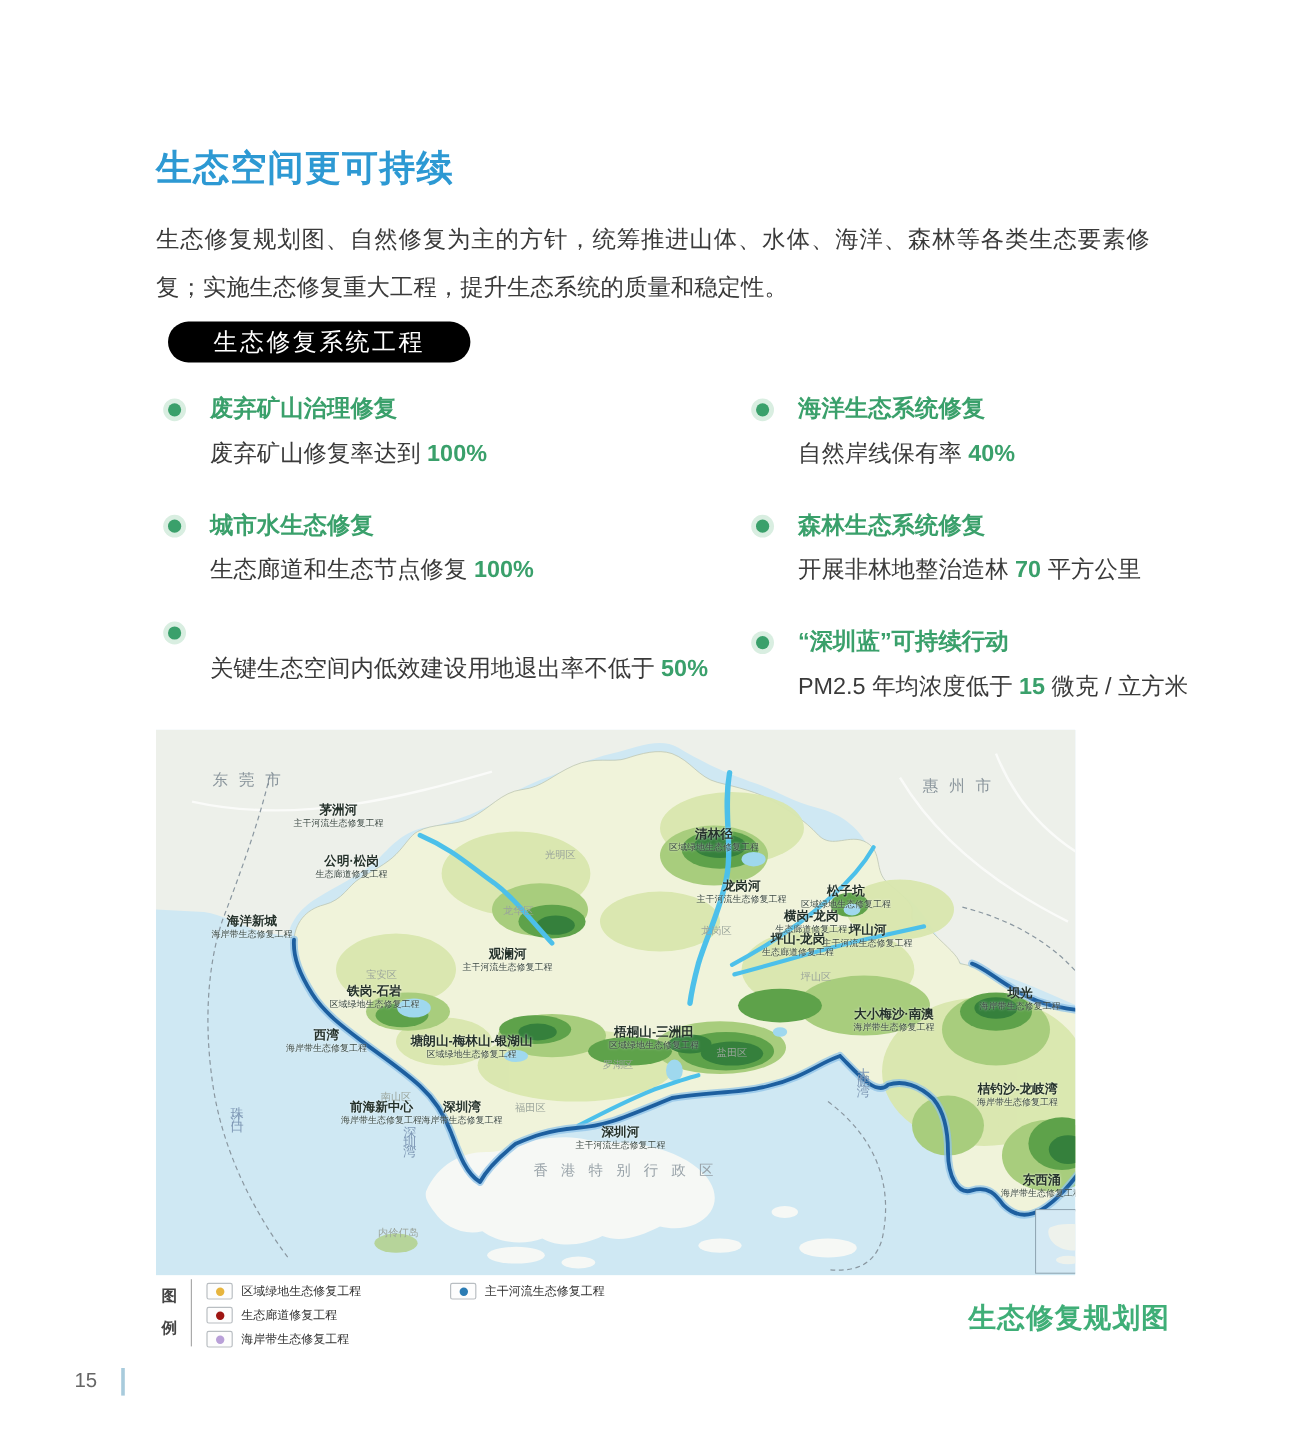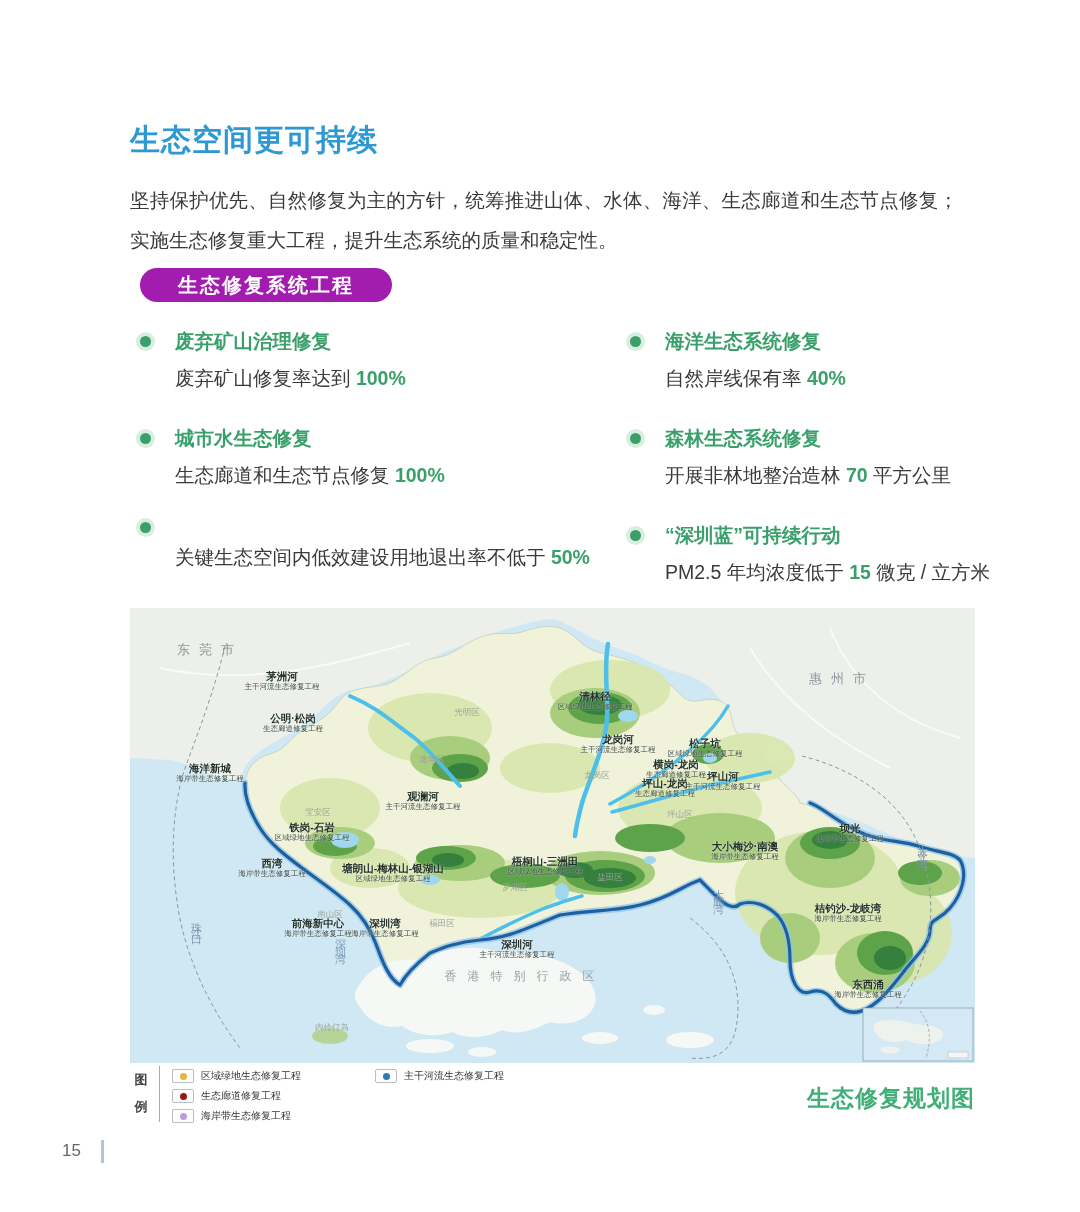--- a/index.html
+++ b/index.html
@@ -2,33 +2,33 @@
 <html><head>
 <meta charset="utf-8">
 <style>
   html,body{margin:0;padding:0;background:#fff;}
   .page{position:relative;width:1080px;height:1212px;background:#ffffff;overflow:hidden;
         font-family:"Liberation Sans","DejaVu Sans",sans-serif;}
   
   .page-title{position:absolute;left:130px;top:100px;font-size:30px;font-weight:700;color:#2d99d3;letter-spacing:1px;}
   .intro{position:absolute;left:130px;top:160px;width:828px;font-size:19.5px;color:#3a3a3a;line-height:40px;text-align:justify;}
   
-  .badge{position:absolute;left:140px;top:268px;width:252px;height:34px;border-radius:17px;background:#a21caf;
-         color:#fff;font-size:20px;font-weight:700;display:flex;align-items:center;justify-content:center;letter-spacing:2px;}
+  .badge{position:absolute;left:140px;top:268px;width:252px;height:34px;border-radius:17px;background:#000000;
+         color:#fff;font-size:20px;font-weight:400;display:flex;align-items:center;justify-content:center;letter-spacing:2px;}
   
   .bullets-left{position:absolute;left:140px;top:328px;width:470px;}
   .bullets-right{position:absolute;left:630px;top:328px;width:360px;}
   .bullet-item{margin-bottom:34px;}
   .bullet-head{display:flex;align-items:center;}
   .bullet-dot{width:11px;height:11px;border-radius:50%;background:#3aa06b;box-shadow:0 0 0 4px #d9eee1;margin-right:24px;flex:0 0 11px;}
   .bullet-title{font-size:19.5px;font-weight:700;color:#3aa06b;line-height:26px;}
   .bullet-desc{margin-top:11px;padding-left:35px;font-size:19.5px;color:#3a3a3a;line-height:26px;white-space:nowrap;}
   .bullet-desc .val{color:#3aa06b;font-weight:700;}
   
-  .map-wrap{position:absolute;left:130px;top:608px;width:845px;height:455px;overflow:hidden;}
+  .map-wrap{position:absolute;left:130px;top:608px;width:766px;height:455px;overflow:hidden;}
   .map-wrap svg{position:absolute;left:0;top:0;}
   .proj-label{position:absolute;transform:translate(-50%,-50%);text-align:center;white-space:nowrap;z-index:5;}
   .pl-name{font-size:10.5px;font-weight:700;color:#24312a;line-height:12px;text-shadow:0 0 2px rgba(255,255,255,.8);}
   .pl-sub{font-size:7.5px;color:#3d4a44;line-height:9px;text-shadow:0 0 2px rgba(255,255,255,.8);}
   .city-label{position:absolute;transform:translate(-50%,-50%);font-size:13px;color:#8a959c;letter-spacing:9px;white-space:nowrap;z-index:4;}
   .hk-label{font-size:12px;letter-spacing:11px;color:#98a2a8;}
   .sea-label{position:absolute;transform:translate(-50%,0);writing-mode:vertical-rl;font-size:11px;color:#7f98b5;letter-spacing:7px;z-index:4;}
   .dist-label{position:absolute;transform:translate(-50%,-50%);font-size:8.5px;color:#9aa49b;white-space:nowrap;z-index:4;}
   
   .legend{position:absolute;left:133px;top:1066px;display:flex;align-items:flex-start;}
@@ -43,21 +43,21 @@
   
   .page-num{position:absolute;left:62px;top:1141px;font-size:17px;color:#666;}
   .page-bar{position:absolute;left:101px;top:1140px;width:3px;height:23px;background:#a8cbdc;}
 </style>
 </head>
 <body>
 
 <div class="page">
 
   <h1 class="page-title">生态空间更可持续</h1>
-  <p class="intro">坚持保护优先、自然修复为主的方针，统筹推进山体、水体、海洋、生态廊道和生态节点修复；实施生态修复重大工程，提升生态系统的质量和稳定性。</p>
+  <p class="intro">生态修复规划图、自然修复为主的方针，统筹推进山体、水体、海洋、森林等各类生态要素修复；实施生态修复重大工程，提升生态系统的质量和稳定性。</p>
   <div class="badge">生态修复系统工程</div>
 
   <div class="bullets-left" id="bullets-left">
       <div class="bullet-item">
         <div class="bullet-head">
           <span class="bullet-dot"></span>
           <span class="bullet-title">废弃矿山治理修复</span>
         </div>
         <div class="bullet-desc"><span>废弃矿山修复率达到 </span><span class="val">100%</span><span></span></div>
       </div>
@@ -204,21 +204,21 @@
       <g>
         <rect x="733" y="400" width="110" height="53" fill="#d4e9f4" stroke="#8aa0ad" stroke-width="0.8"></rect>
         <path fill="#eef2ec" d="M745,415 C755,410 770,412 780,415 C792,418 800,416 808,420 C816,424 814,432 806,434 C796,438 784,436 776,432 C766,436 754,434 748,428 C744,424 742,418 745,415 Z"></path>
         <ellipse cx="760" cy="442" rx="10" ry="3.5" fill="#eef2ec"></ellipse>
         <path fill="none" stroke="#8a97a0" stroke-width="0.7" stroke-dasharray="3 2" d="M790,403 C800,415 802,430 796,450"></path>
         <rect x="818" y="444" width="20" height="6" fill="#f2f4f5" stroke="#b0b8bc" stroke-width="0.5"></rect>
       </g>
     </svg>
     <div id="map-labels">
         <div class="city-label" style="left: 80px; top: 42px;">东莞市</div>
-        <div class="city-label" style="left: 712px; top: 47px; margin-top: 24px;">惠州市</div>
+        <div class="city-label" style="left: 672px; top: 47px;">惠州市</div>
         <div class="city-label hk-label" style="left: 395px; top: 368px;">香港特别行政区</div>
         <div class="sea-label" style="left: 66px; top: 305px;">珠江口</div>
         <div class="sea-label" style="left: 210px; top: 322px;">深圳湾</div>
         <div class="sea-label" style="left: 588px; top: 272px;">大鹏湾</div>
         <div class="sea-label" style="left: 792px; top: 228px;">大亚湾</div>
         <div class="dist-label" style="left: 188px; top: 205px;">宝安区</div>
         <div class="dist-label" style="left: 337px; top: 105px;">光明区</div>
         <div class="dist-label" style="left: 302px; top: 152px;">龙华区</div>
         <div class="dist-label" style="left: 467px; top: 168px;">龙岗区</div>
         <div class="dist-label" style="left: 200px; top: 307px;">南山区</div>

